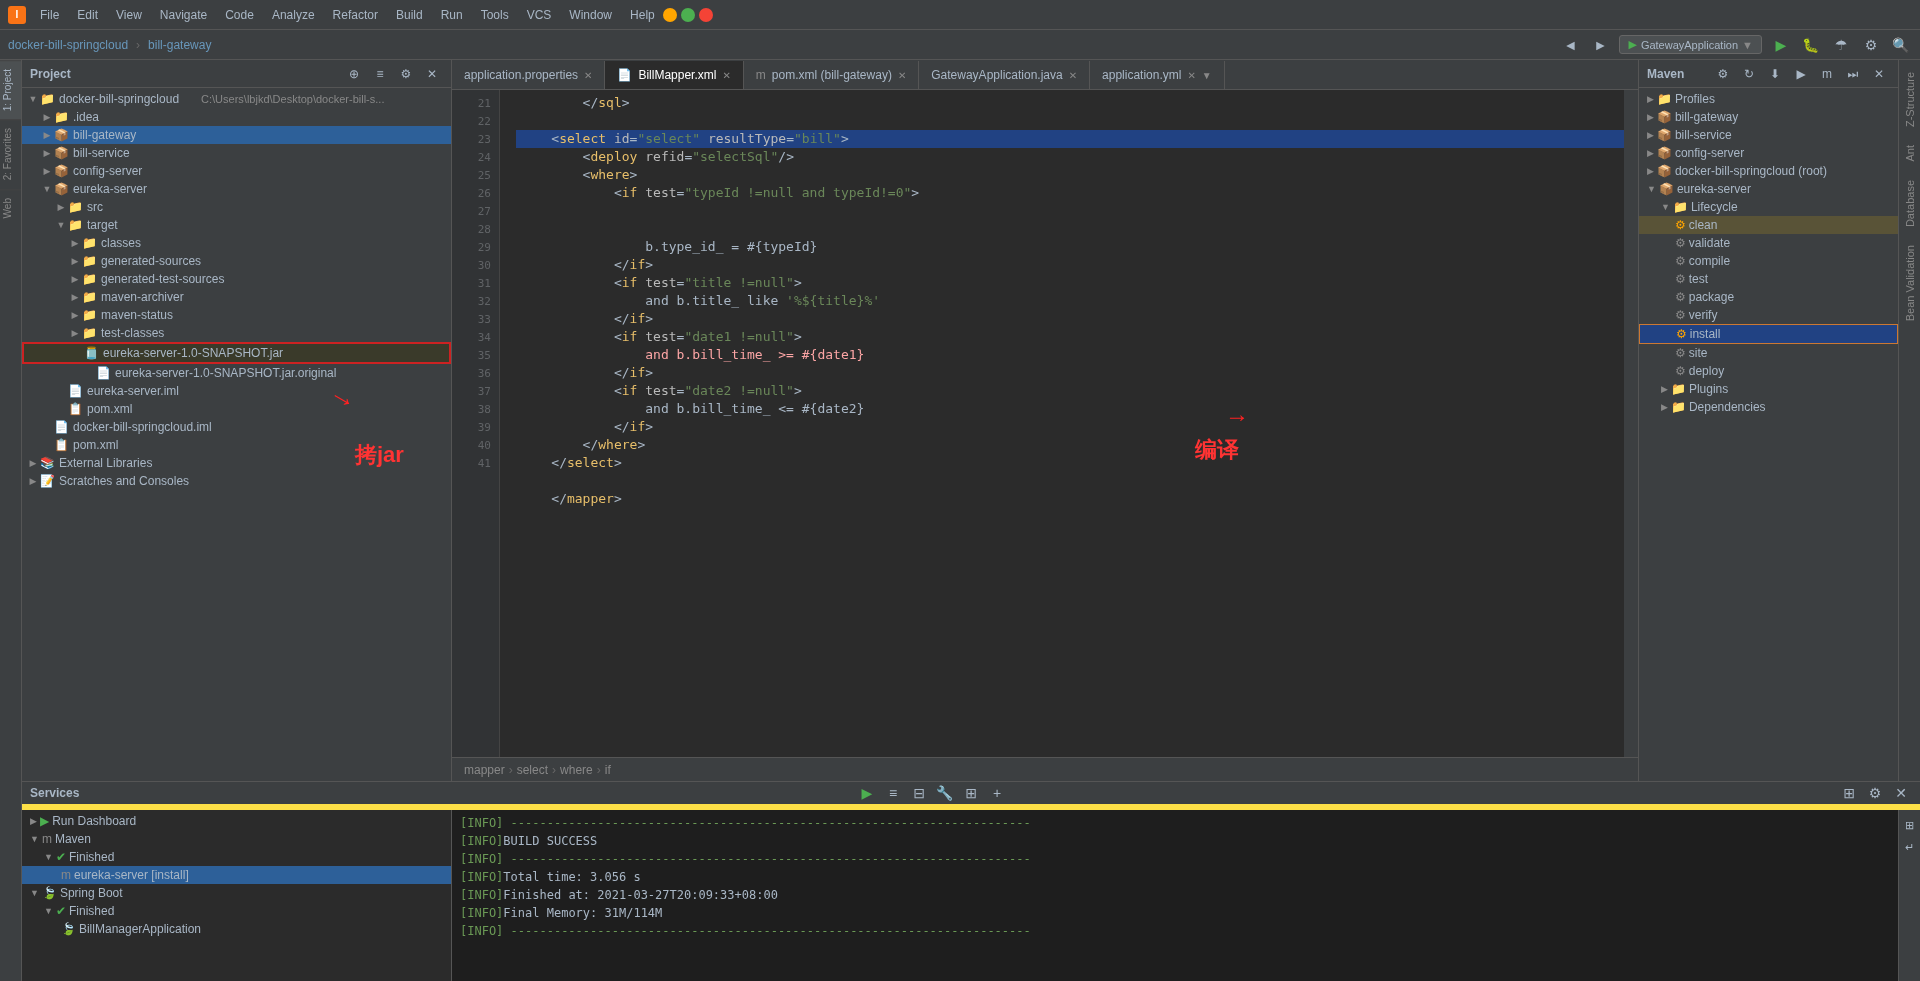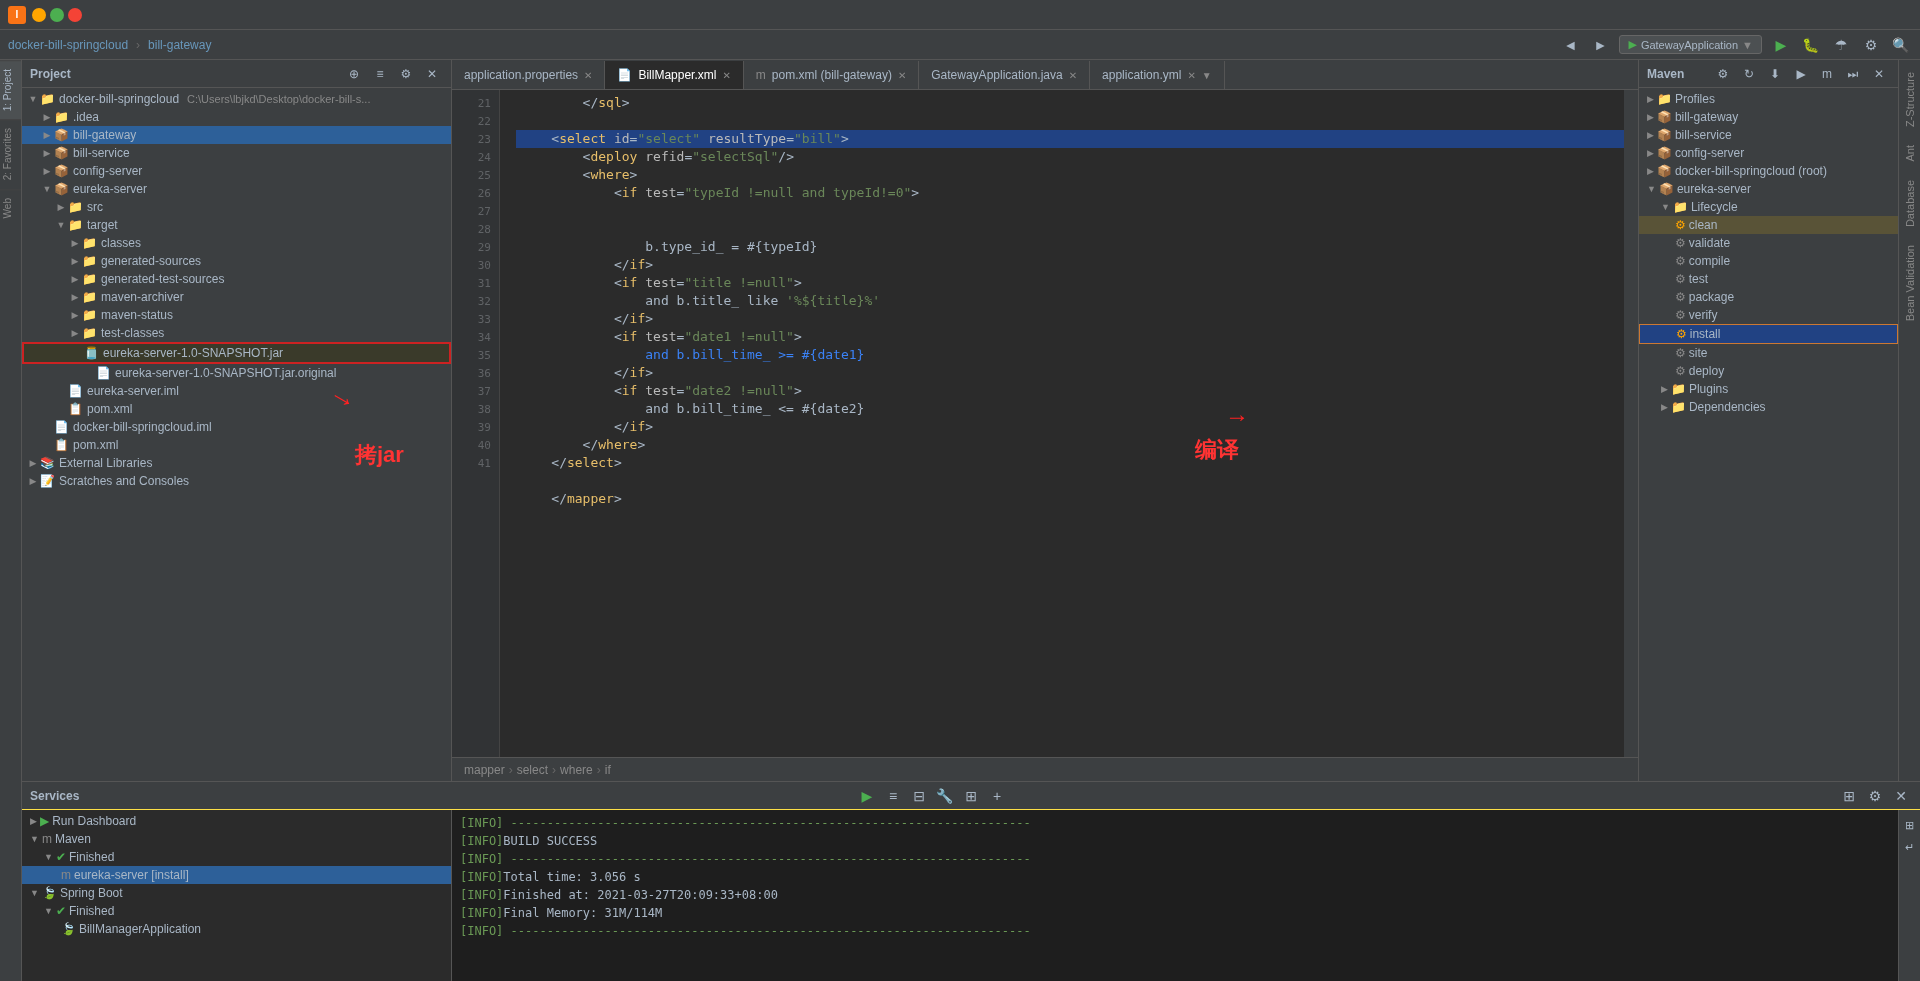--- a/index.html
+++ b/index.html
@@ -73,21 +73,21 @@
     #maven-toolbar .panel-title { font-size: 12px; color: #a9b7c6; font-weight: bold; flex: 1; }
     #maven-tree { flex: 1; overflow-y: auto; padding: 2px 0; font-size: 12px; }
     .maven-item { display: flex; align-items: center; padding: 2px 0; cursor: pointer; white-space: nowrap; }
 
     
     #vertical-tabs { width: 22px; background: #3c3f41; border-left: 1px solid #555; display: flex; flex-direction: column; align-items: center; padding-top: 4px; gap: 2px; }
     .vtab { writing-mode: vertical-rl; transform: rotate(180deg); font-size: 11px; color: #888; padding: 8px 3px; cursor: pointer; white-space: nowrap; }
 
     
     #bottom-section { height: 200px; background: #2b2b2b; border-top: 1px solid #555; display: flex; flex-direction: column; }
-    #services-toolbar { height: 28px; background: #3c3f41; display: flex; align-items: center; padding: 0 8px; border-bottom: 1px solid #fde047; gap: 4px; }
+    #services-toolbar { height: 28px; background: #3c3f41; display: flex; align-items: center; padding: 0 8px; border-bottom: 6px solid #fde047; gap: 4px; }
     #services-toolbar .panel-title { font-size: 12px; color: #a9b7c6; font-weight: bold; flex: 1; }
     #services-content { flex: 1; display: flex; overflow: hidden; }
     #services-tree { width: 430px; border-right: 1px solid #555; overflow-y: auto; padding: 2px 0; }
     #services-log { flex: 1; overflow-y: auto; padding: 4px 8px; font-family: 'Consolas', monospace; font-size: 12px; color: #a9b7c6; background: #1e1e1e; }
     .log-line { height: 18px; white-space: nowrap; display: flex; align-items: center; }
     .log-info { color: #6a9955; }
     .log-text { color: #a9b7c6; }
     .side-tab { writing-mode: vertical-rl; transform: rotate(180deg); font-size: 11px; color: #888; padding: 6px 3px; cursor: pointer; white-space: nowrap; border-bottom: 1px solid #444; }
     .side-tab.active { color: #a9b7c6; background: #4c5052; }
     
@@ -101,20 +101,35 @@
     ::-webkit-scrollbar-track { background: #3c3f41; }
     ::-webkit-scrollbar-thumb { background: #555; border-radius: 4px; }
   </style>
 </head>
 <body>
 
 <div id="app" style="position:relative; width:1920px; height:981px; overflow:hidden;">
 
   <div id="titlebar">
     <div class="app-icon">I</div>
+    <div class="menu-items">
+      <span class="menu-item">File</span>
+      <span class="menu-item">Edit</span>
+      <span class="menu-item">View</span>
+      <span class="menu-item">Navigate</span>
+      <span class="menu-item">Code</span>
+      <span class="menu-item">Analyze</span>
+      <span class="menu-item">Refactor</span>
+      <span class="menu-item">Build</span>
+      <span class="menu-item">Run</span>
+      <span class="menu-item">Tools</span>
+      <span class="menu-item">VCS</span>
+      <span class="menu-item">Window</span>
+      <span class="menu-item">Help</span>
+    </div>
     <div class="win-controls">
       <div class="win-btn minimize"></div>
       <div class="win-btn maximize"></div>
       <div class="win-btn close"></div>
     </div>
   </div>
 
   <div id="toolbar2">
     <span class="breadcrumb-path">docker-bill-springcloud</span>
     <span class="bc-sep">›</span>
@@ -152,21 +167,21 @@
           <div class="toolbar-icon-btn" style="font-size:12px;">⚙</div>
           <div class="toolbar-icon-btn" style="font-size:12px;">✕</div>
         </div>
         <div id="project-tree">
 
           <div class="tree-item">
             <div class="tree-indent" style="width:4px;"></div>
             <div class="tree-arrow">▼</div>
             <div class="tree-icon folder-icon">📁</div>
             <span class="tree-label">docker-bill-springcloud</span>
-            <span class="tree-label small" style="margin-left:8px;"> C:\Users\lbjkd\Desktop\docker-bill-s...</span>
+            <span class="tree-label small" style="margin-left:22px;"> C:\Users\lbjkd\Desktop\docker-bill-s...</span>
           </div>
 
           <div class="tree-item">
             <div class="tree-indent" style="width:18px;"></div>
             <div class="tree-arrow">▶</div>
             <div class="tree-icon folder-icon">📁</div>
             <span class="tree-label">.idea</span>
           </div>
 
           <div class="tree-item selected">
@@ -371,21 +386,21 @@
             <div class="code-line selected-line" style="padding-left:4px;"><span style="color:#a9b7c6;">    &lt;</span><span class="tag">select</span><span style="color:#a9b7c6;"> </span><span class="attr">id</span><span style="color:#a9b7c6;">=</span><span class="val">"select"</span><span style="color:#a9b7c6;"> </span><span class="attr">resultType</span><span style="color:#a9b7c6;">=</span><span class="val">"bill"</span><span style="color:#a9b7c6;">&gt;</span></div>
             <div class="code-line" style="padding-left:4px;"><span style="color:#a9b7c6;">        &lt;</span><span class="tag">deploy</span><span style="color:#a9b7c6;"> </span><span class="attr">refid</span><span style="color:#a9b7c6;">=</span><span class="val">"selectSql"</span><span style="color:#a9b7c6;">/&gt;</span></div>
             <div class="code-line" style="padding-left:4px;"><span style="color:#a9b7c6;">        &lt;</span><span class="tag">where</span><span style="color:#a9b7c6;">&gt;</span></div>
             <div class="code-line" style="padding-left:4px;"><span style="color:#a9b7c6;">            &lt;</span><span class="tag">if</span><span style="color:#a9b7c6;"> </span><span class="attr">test</span><span style="color:#a9b7c6;">=</span><span class="val">"typeId !=null and typeId!=0"</span><span style="color:#a9b7c6;">&gt;</span></div>
             <div class="code-line" style="padding-left:4px;margin-top:36px;"><span style="color:#a9b7c6;">                b.type_id_ = #{typeId}</span></div>
             <div class="code-line" style="padding-left:4px;"><span style="color:#a9b7c6;">            &lt;/</span><span class="tag">if</span><span style="color:#a9b7c6;">&gt;</span></div>
             <div class="code-line" style="padding-left:4px;"><span style="color:#a9b7c6;">            &lt;</span><span class="tag">if</span><span style="color:#a9b7c6;"> </span><span class="attr">test</span><span style="color:#a9b7c6;">=</span><span class="val">"title !=null"</span><span style="color:#a9b7c6;">&gt;</span></div>
             <div class="code-line" style="padding-left:4px;"><span style="color:#a9b7c6;">                and b.title_ like </span><span class="str">'%${title}%'</span></div>
             <div class="code-line" style="padding-left:4px;"><span style="color:#a9b7c6;">            &lt;/</span><span class="tag">if</span><span style="color:#a9b7c6;">&gt;</span></div>
             <div class="code-line" style="padding-left:4px;"><span style="color:#a9b7c6;">            &lt;</span><span class="tag">if</span><span style="color:#a9b7c6;"> </span><span class="attr">test</span><span style="color:#a9b7c6;">=</span><span class="val">"date1 !=null"</span><span style="color:#a9b7c6;">&gt;</span></div>
-            <div class="code-line" style="padding-left:4px;"><span style="color:#3b82f6;">                and b.bill_time_ &gt;= #{date1}</span></div>
+            <div class="code-line" style="padding-left:4px;"><span style="color:#fca5a5;">                and b.bill_time_ &gt;= #{date1}</span></div>
             <div class="code-line" style="padding-left:4px;"><span style="color:#a9b7c6;">            &lt;/</span><span class="tag">if</span><span style="color:#a9b7c6;">&gt;</span></div>
             <div class="code-line" style="padding-left:4px;"><span style="color:#a9b7c6;">            &lt;</span><span class="tag">if</span><span style="color:#a9b7c6;"> </span><span class="attr">test</span><span style="color:#a9b7c6;">=</span><span class="val">"date2 !=null"</span><span style="color:#a9b7c6;">&gt;</span></div>
             <div class="code-line" style="padding-left:4px;"><span style="color:#a9b7c6;">                and b.bill_time_ &lt;= #{date2}</span></div>
             <div class="code-line" style="padding-left:4px;"><span style="color:#a9b7c6;">            &lt;/</span><span class="tag">if</span><span style="color:#a9b7c6;">&gt;</span></div>
             <div class="code-line" style="padding-left:4px;"><span style="color:#a9b7c6;">        &lt;/</span><span class="tag">where</span><span style="color:#a9b7c6;">&gt;</span></div>
             <div class="code-line" style="padding-left:4px;"><span style="color:#a9b7c6;">    &lt;/</span><span class="tag">select</span><span style="color:#a9b7c6;">&gt;</span></div>
             <div class="code-line"></div>
             <div class="code-line" style="padding-left:4px;"><span style="color:#a9b7c6;">    &lt;/</span><span class="tag">mapper</span><span style="color:#a9b7c6;">&gt;</span></div>
           </div>
 

